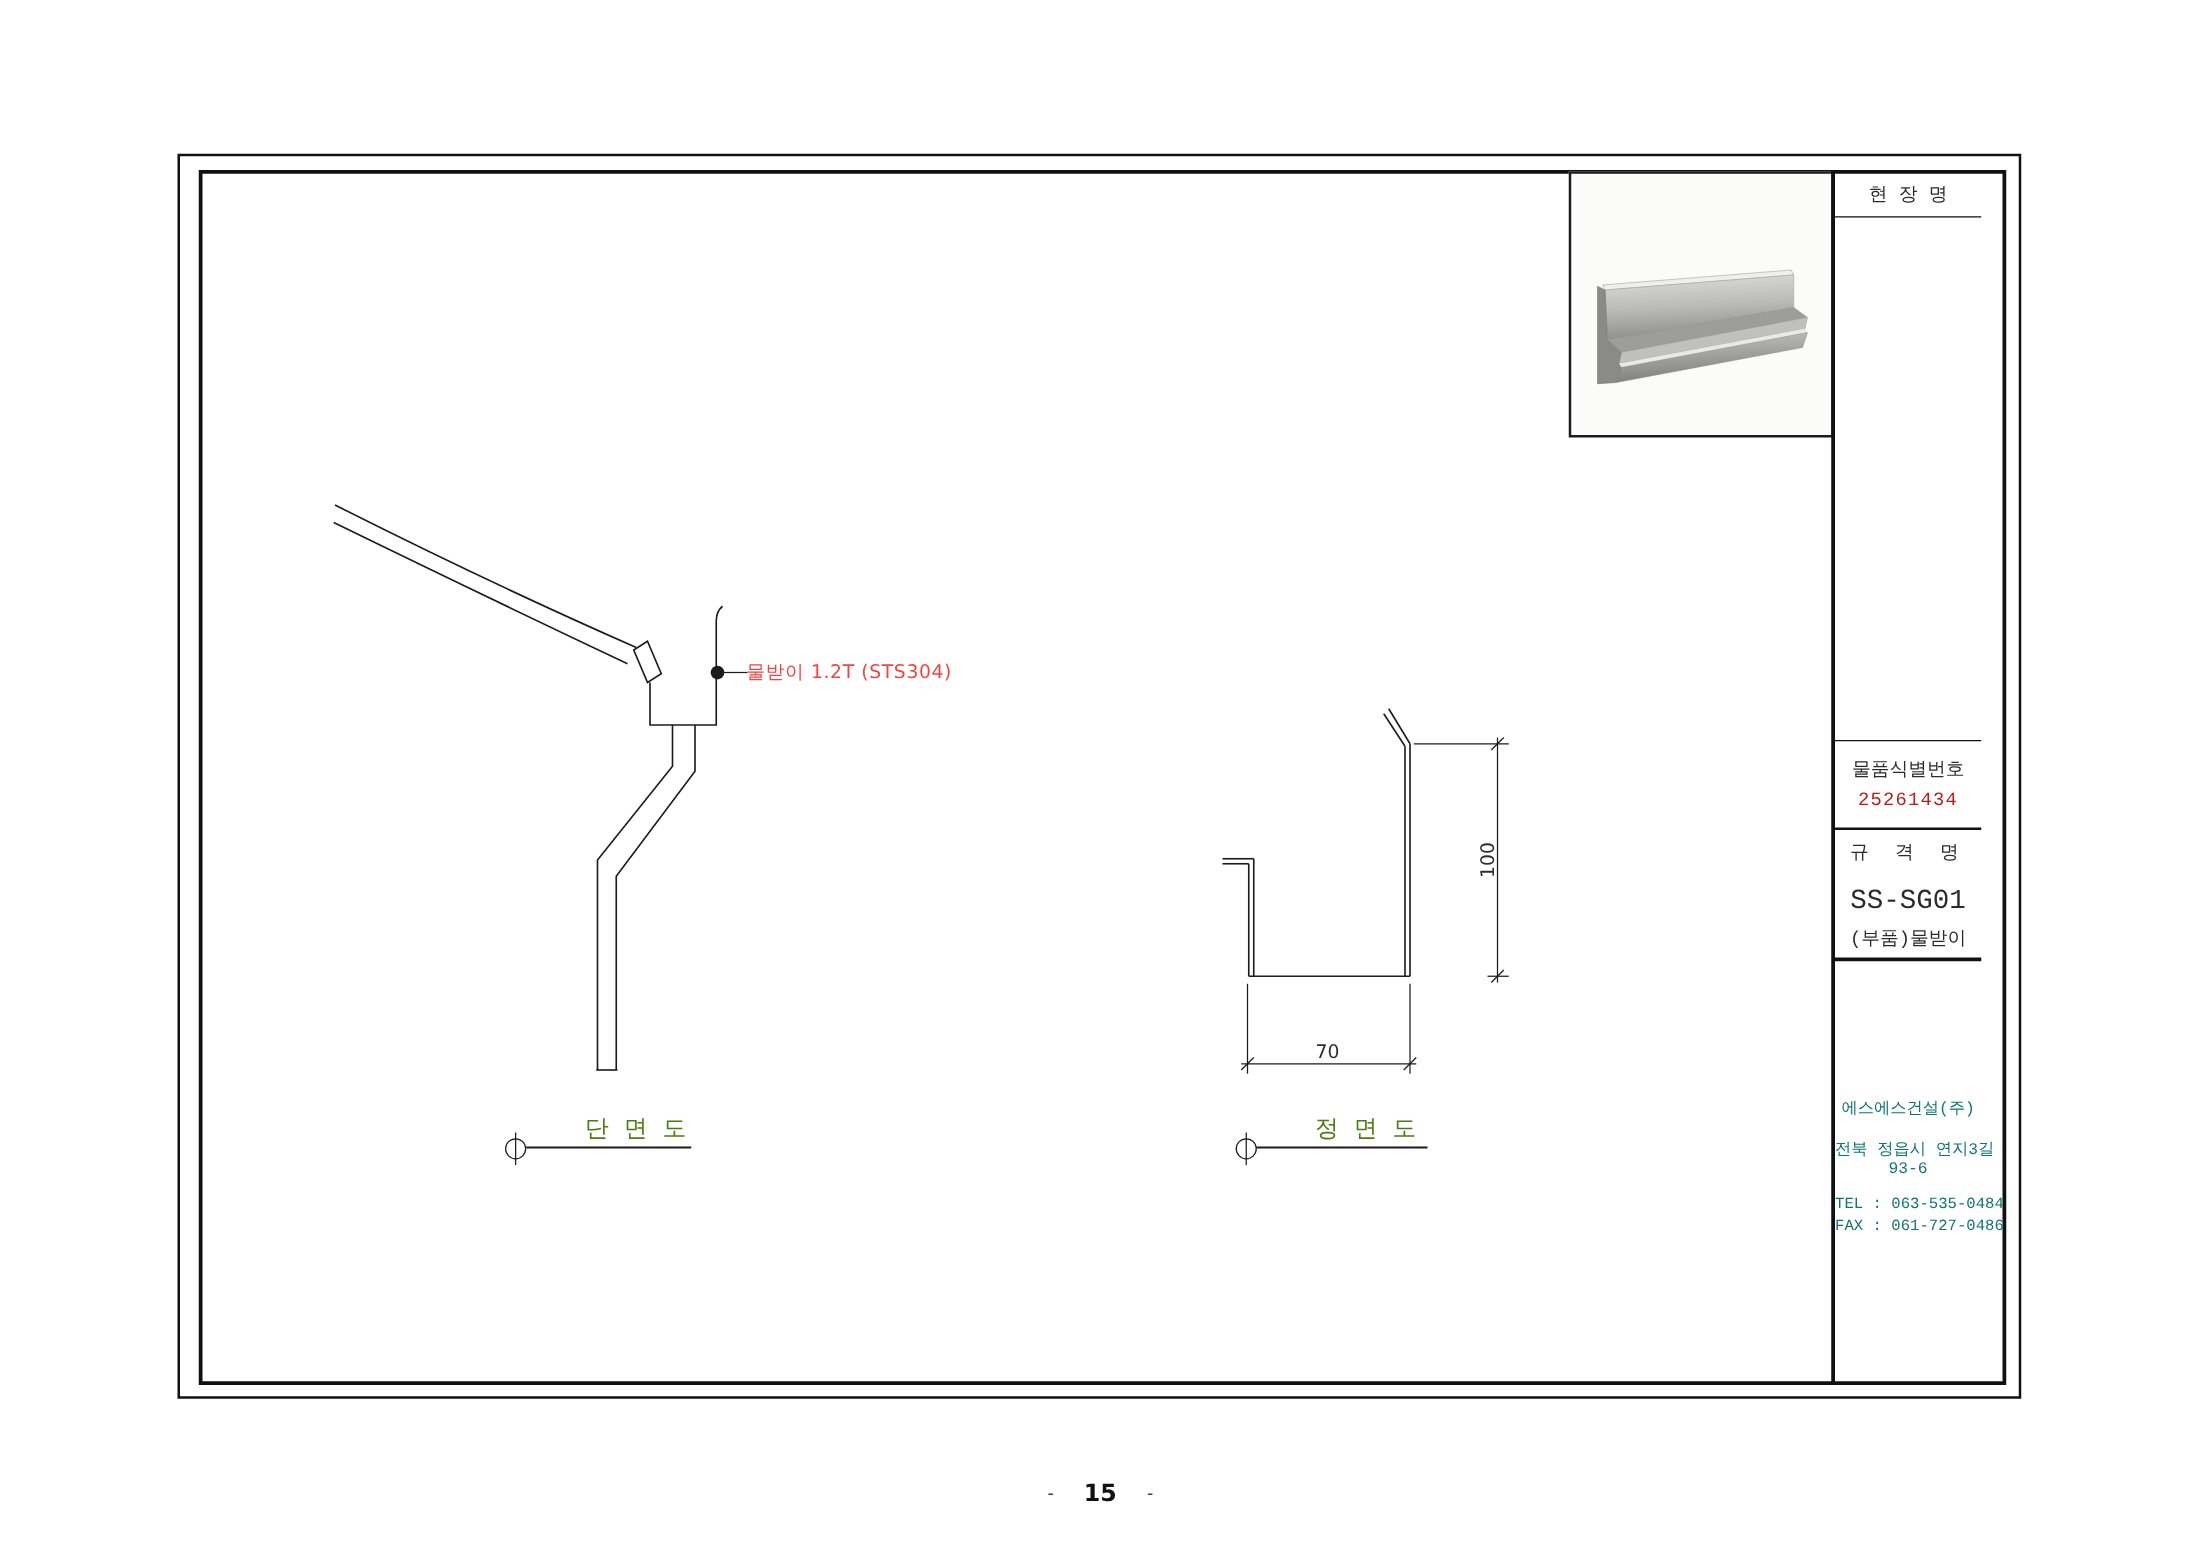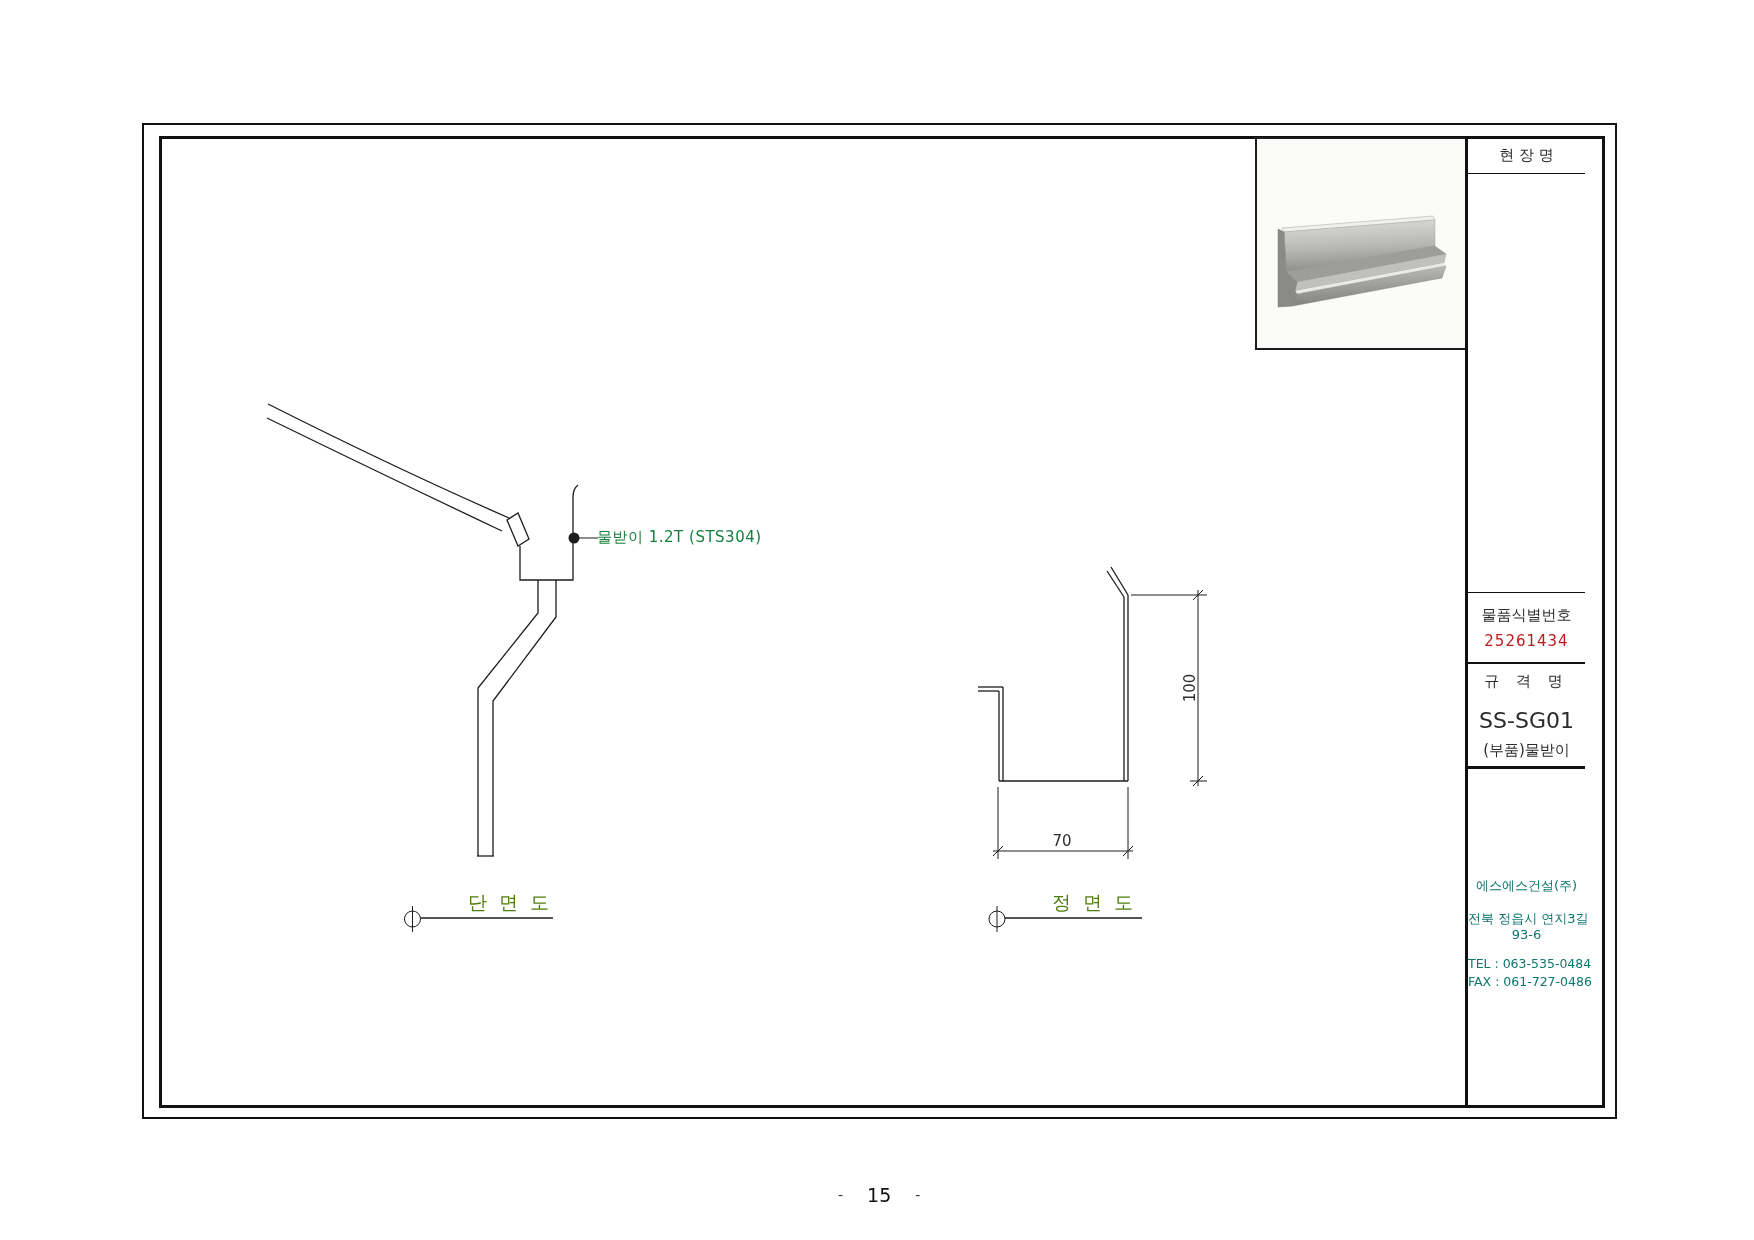--- a/index.html
+++ b/index.html
@@ -2,32 +2,32 @@
 <html><head>
 <meta charset="utf-8">
 <style>
   html,body{margin:0;padding:0;background:#ffffff;}
   .page{position:relative;width:1754px;height:1240px;background:#ffffff;overflow:hidden;
         font-family:"DejaVu Sans", sans-serif;}
   .abs{position:absolute;}
   .border-outer{left:142px;top:123px;width:1475px;height:996px;border:2px solid #111;box-sizing:border-box;}
   .border-inner{left:159px;top:136px;width:1446px;height:972px;border:3px solid #111;box-sizing:border-box;}
   .photo-box{left:1255px;top:137px;width:212px;height:213px;border:2px solid #1c1c1c;box-sizing:border-box;background:#fbfbfa;}
-  .title-block{left:1465px;top:136px;width:120px;height:972px;border-left:3px solid #111;box-sizing:border-box;}
+  .title-block{left:1465px;top:136px;width:120px;height:972px;border-left:3px solid #111;box-sizing:border-box;font-family:Liberation Mono, monospace;}
   .tb-line{position:absolute;left:0;right:0;background:#111;}
   .tb-text{position:absolute;left:0;width:100%;text-align:center;color:#2b2b2b;white-space:nowrap;}
   .tb-small{color:#0f766e;}
   .view-label{position:absolute;color:#4d7c0f;font-size:19px;letter-spacing:3px;white-space:nowrap;margin-left:31px;}
-  .annotation{position:absolute;left:597px;top:528px;font-size:15px;letter-spacing:0.5px;color:#15803d;white-space:nowrap;}
+  .annotation{position:absolute;left:597px;top:528px;font-size:15px;letter-spacing:0.5px;color:#ef4444;white-space:nowrap;}
   .dim{position:absolute;font-size:15px;color:#2e2e2e;text-align:center;}
   .dim-100{left:1170px;top:679px;width:40px;transform:rotate(-90deg);}
   .dim-70{left:1042px;top:832px;width:40px;}
   .page-number{position:absolute;left:838px;top:1184px;width:80px;text-align:center;color:#222;}
   .page-number .dash{font-size:14px;color:#333;vertical-align:2px;}
-  .page-number b{font-size:19px;font-weight:normal;margin:0 24px;color:#111;}
+  .page-number b{font-size:19px;font-weight:bold;margin:0 24px;color:#111;}
   svg{position:absolute;overflow:visible;}
   .ln{stroke:#1c1c1c;stroke-width:1.3;fill:none;}
   .ln-thin{stroke:#1c1c1c;stroke-width:1;fill:none;}
 </style>
 </head>
 <body>
 
 <div class="page">
 
   <div class="abs border-outer"></div>

